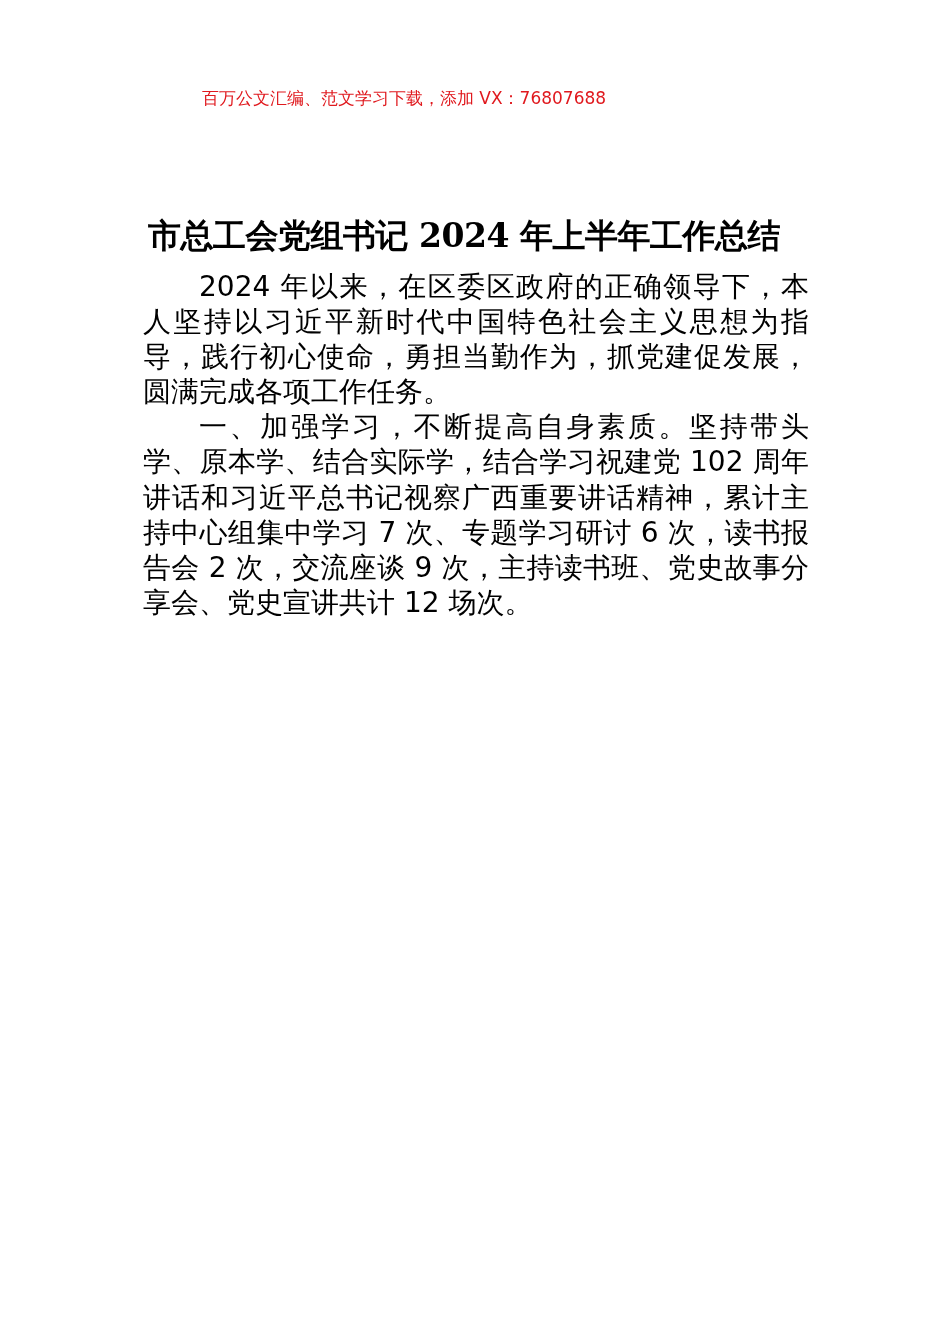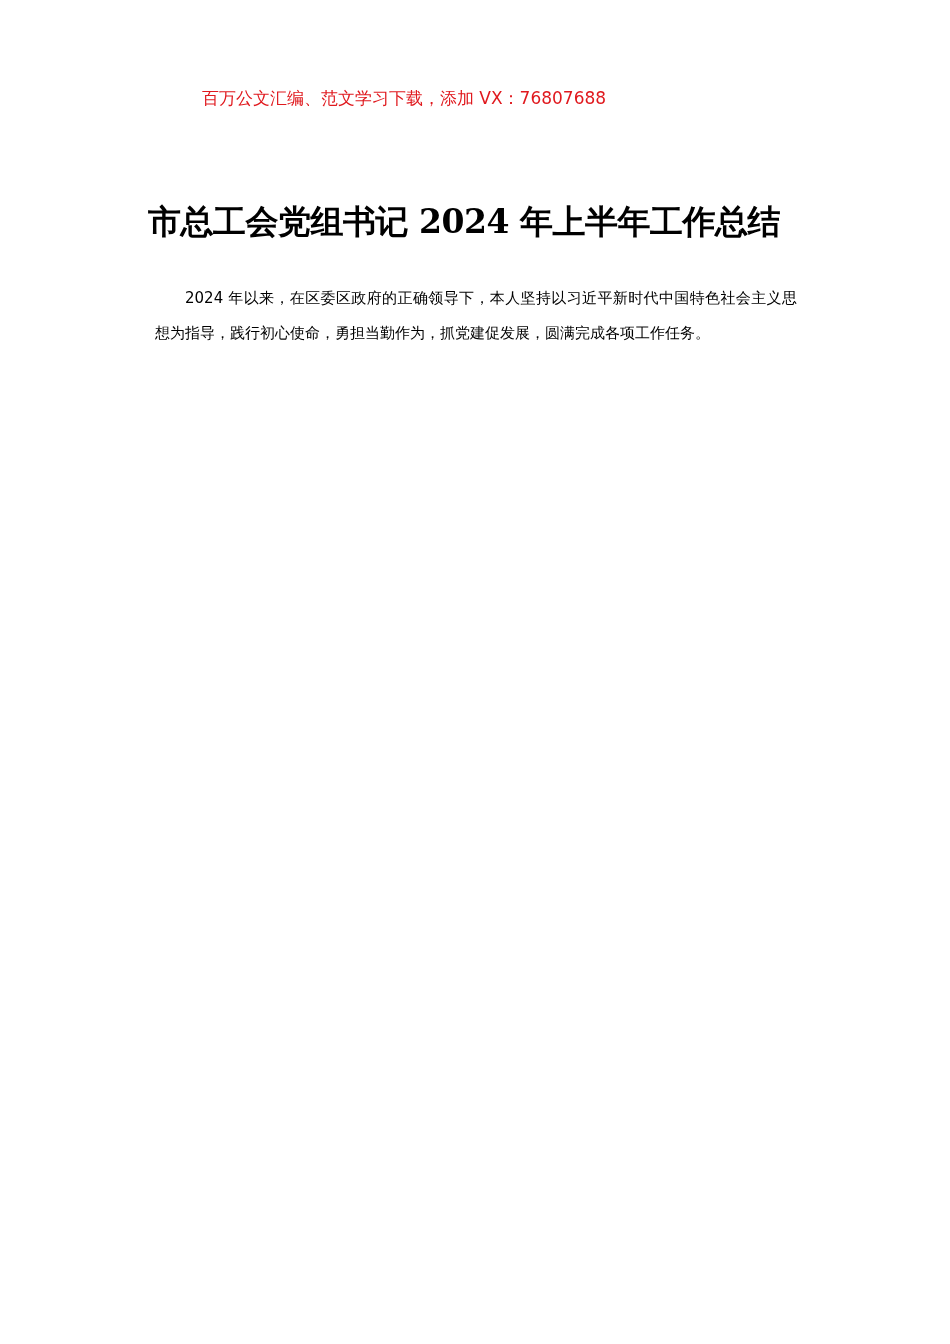--- a/index.html
+++ b/index.html
@@ -21,49 +21,50 @@
       left: 0;
       width: 808px;
       text-align: center;
       color: #e0191e;
       font-size: 17px;
       line-height: 24px;
       font-family: "DejaVu Sans", sans-serif;
     }
     .title {
       position: absolute;
-      top: 178px;
+      top: 192px;
       left: 0;
       width: 928px;
       text-align: center;
       font-size: 33px;
       line-height: 44px;
       font-family: "DejaVu Serif", serif;
       letter-spacing: -0.5px;
       color: #000;
     }
     .body-text {
       position: absolute;
       top: 269px;
       left: 143px;
       width: 666px;
     }
     .para {
-      margin: 12px;
-      font-size: 15px;
+      margin: 0;
+      font-size: 28px;
       line-height: 35.1px;
       text-indent: 2em;
       text-align: justify;
       text-justify: inter-character;
       letter-spacing: 0px;
       word-break: break-all;
     }
   </style>
 </head>
 <body>
 
 <div class="watermark">百万公文汇编、范文学习下载，添加 VX：76807688</div>
 
 <h1 class="title">市总工会党组书记 2024 年上半年工作总结</h1>
 
 <div class="body-text">
   <p class="para">2024 年以来，在区委区政府的正确领导下，本人坚持以习近平新时代中国特色社会主义思想为指导，践行初心使命，勇担当勤作为，抓党建促发展，圆满完成各项工作任务。</p>
+  <p class="para">一、加强学习，不断提高自身素质。坚持带头学、原本学、结合实际学，结合学习祝建党 102 周年讲话和习近平总书记视察广西重要讲话精神，累计主持中心组集中学习 7 次、专题学习研讨 6 次，读书报告会 2 次，交流座谈 9 次，主持读书班、党史故事分享会、党史宣讲共计 12 场次。</p>
 </div>
 
 </body></html>

